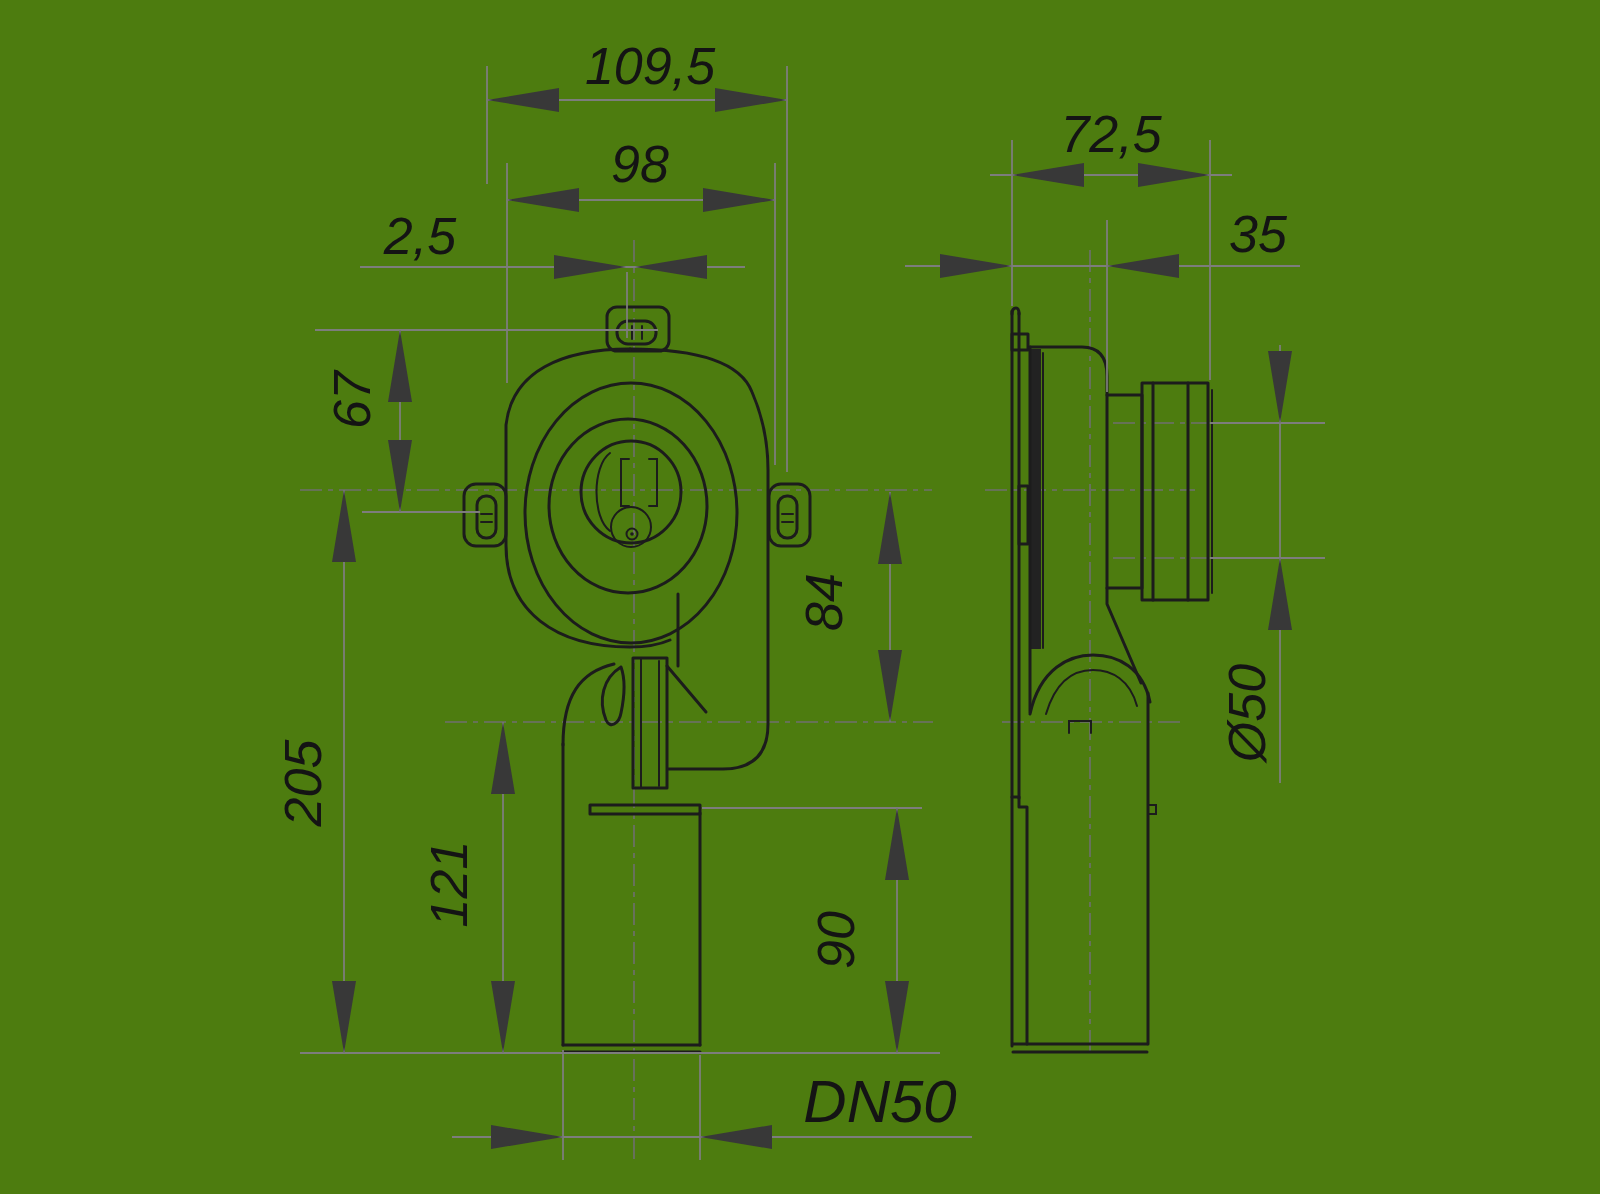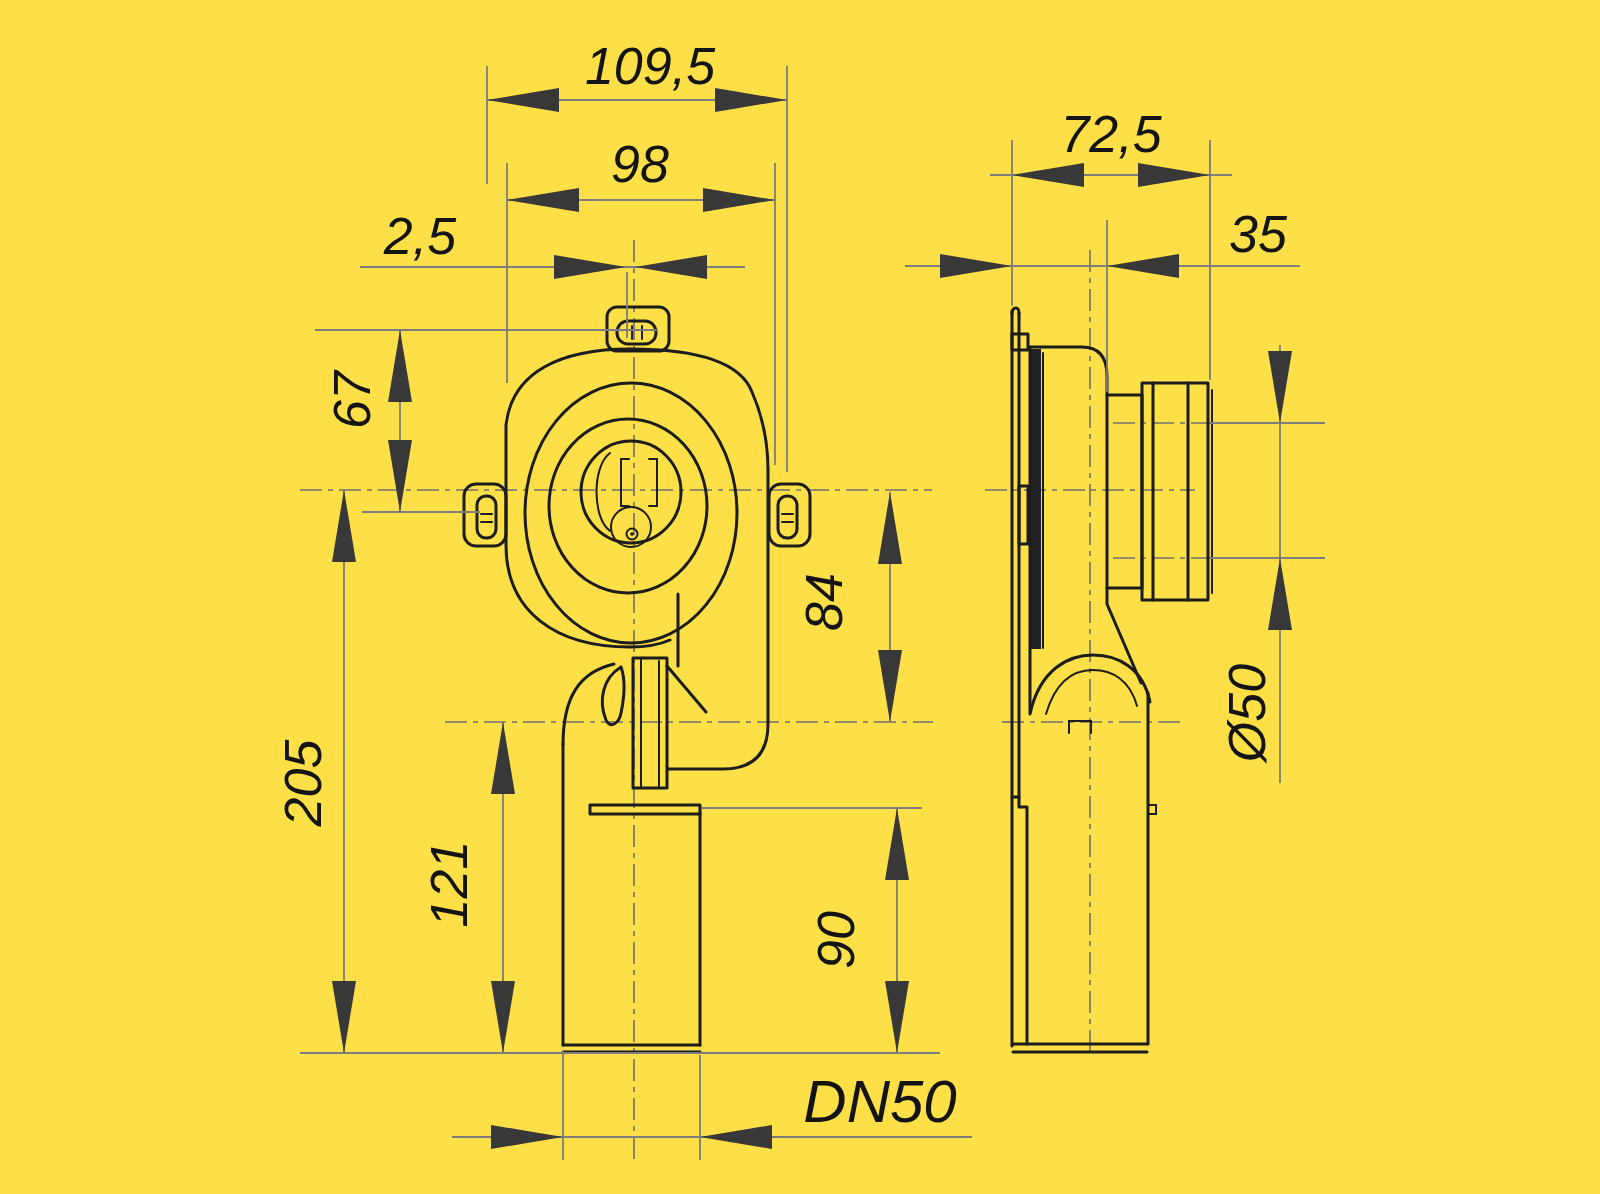--- a/index.html
+++ b/index.html
@@ -1,16 +1,16 @@
 <!DOCTYPE html>
 <html><head>
 <meta charset="utf-8">
 <style>
   html,body{margin:0;padding:0;background:#fff;}
-  .stage{position:relative;width:1600px;height:1194px;background:#fde047;overflow:hidden;}
+  .stage{position:relative;width:1600px;height:1194px;background:#4d7c0f;overflow:hidden;}
   svg{position:absolute;left:0;top:0;}
   .part{stroke:#1c1c1c;stroke-width:3;fill:none;stroke-linecap:round;stroke-linejoin:round;}
   .part-thin{stroke:#1c1c1c;stroke-width:2;fill:none;stroke-linecap:round;}
   .dim{stroke:#7d7d7d;stroke-width:1.8;fill:none;}
   .cl{stroke:#6f6f6f;stroke-width:1.6;fill:none;stroke-dasharray:22 6 5 6;}
   .arrow{fill:#383838;stroke:none;}
   .dim-text{font:italic 52px "Liberation Sans",sans-serif;fill:#141414;}
   .dim-text-big{font:italic 60px "Liberation Sans",sans-serif;fill:#141414;}
   .darkband{fill:#222;stroke:none;}
 </style>

